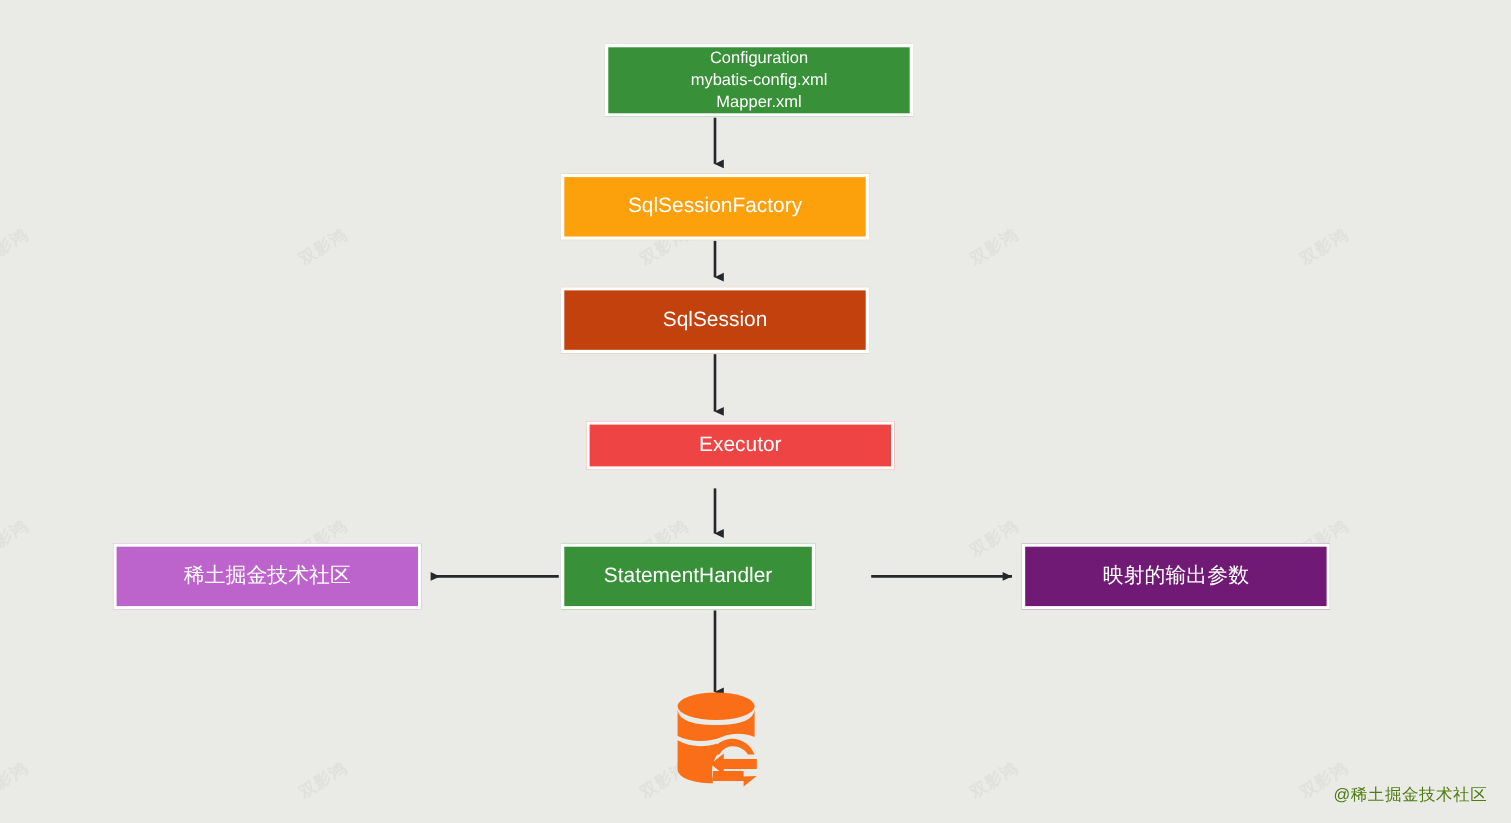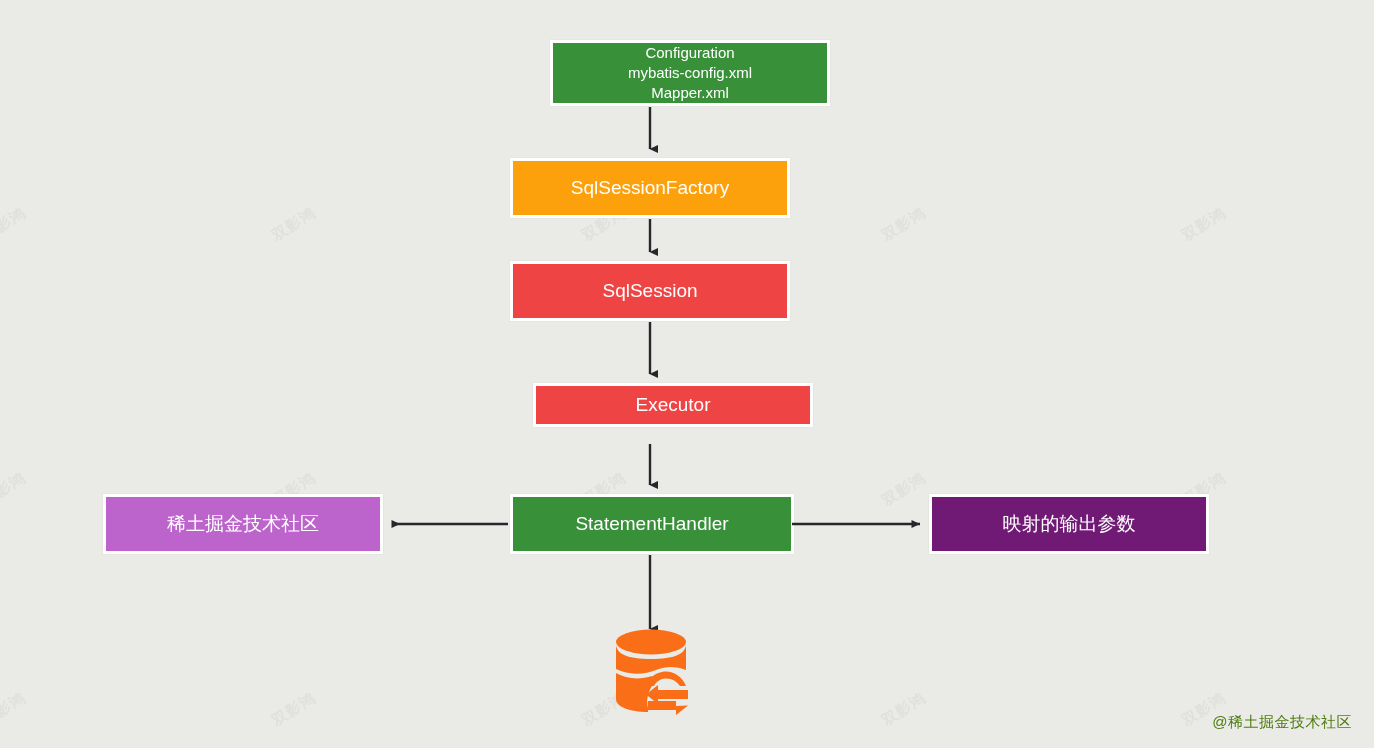--- a/index.html
+++ b/index.html
@@ -57,23 +57,23 @@
     width: 100%;
     padding: 0 6px;
     box-sizing: border-box;
   }
   .node-multiline .label { font-size: 15px; }
   .node-title .label { font-size: 19px; }
   .node-cjk .label { font-size: 19px; }
 
   #node-configuration      { left: 510px; top: 40px;  width: 280px; height: 66px;  background: #389038; margin-left: 40px; }
   #node-sqlsessionfactory  { left: 510px; top: 158px; width: 280px; height: 60px;  background: #fca00c; }
-  #node-sqlsession         { left: 510px; top: 261px; width: 280px; height: 60px;  background: #ef4444; }
+  #node-sqlsession         { left: 510px; top: 261px; width: 280px; height: 60px;  background: #c2410c; }
   #node-executor           { left: 533px; top: 383px; width: 280px; height: 44px;  background: #ef4444; }
-  #node-statementhandler   { left: 510px; top: 494px; width: 284px; height: 60px;  background: #389038; }
+  #node-statementhandler   { left: 510px; top: 494px; width: 231px; height: 60px;  background: #389038; }
   #node-input-params       { left: 103px; top: 494px; width: 280px; height: 60px;  background: #bc64cc; }
   #node-output-params      { left: 929px; top: 494px; width: 280px; height: 60px;  background: #701a75; }
 
   
   #connectors {
     position: absolute;
     left: 0; top: 0;
     width: 1374px;
     height: 748px;
     z-index: 1;

